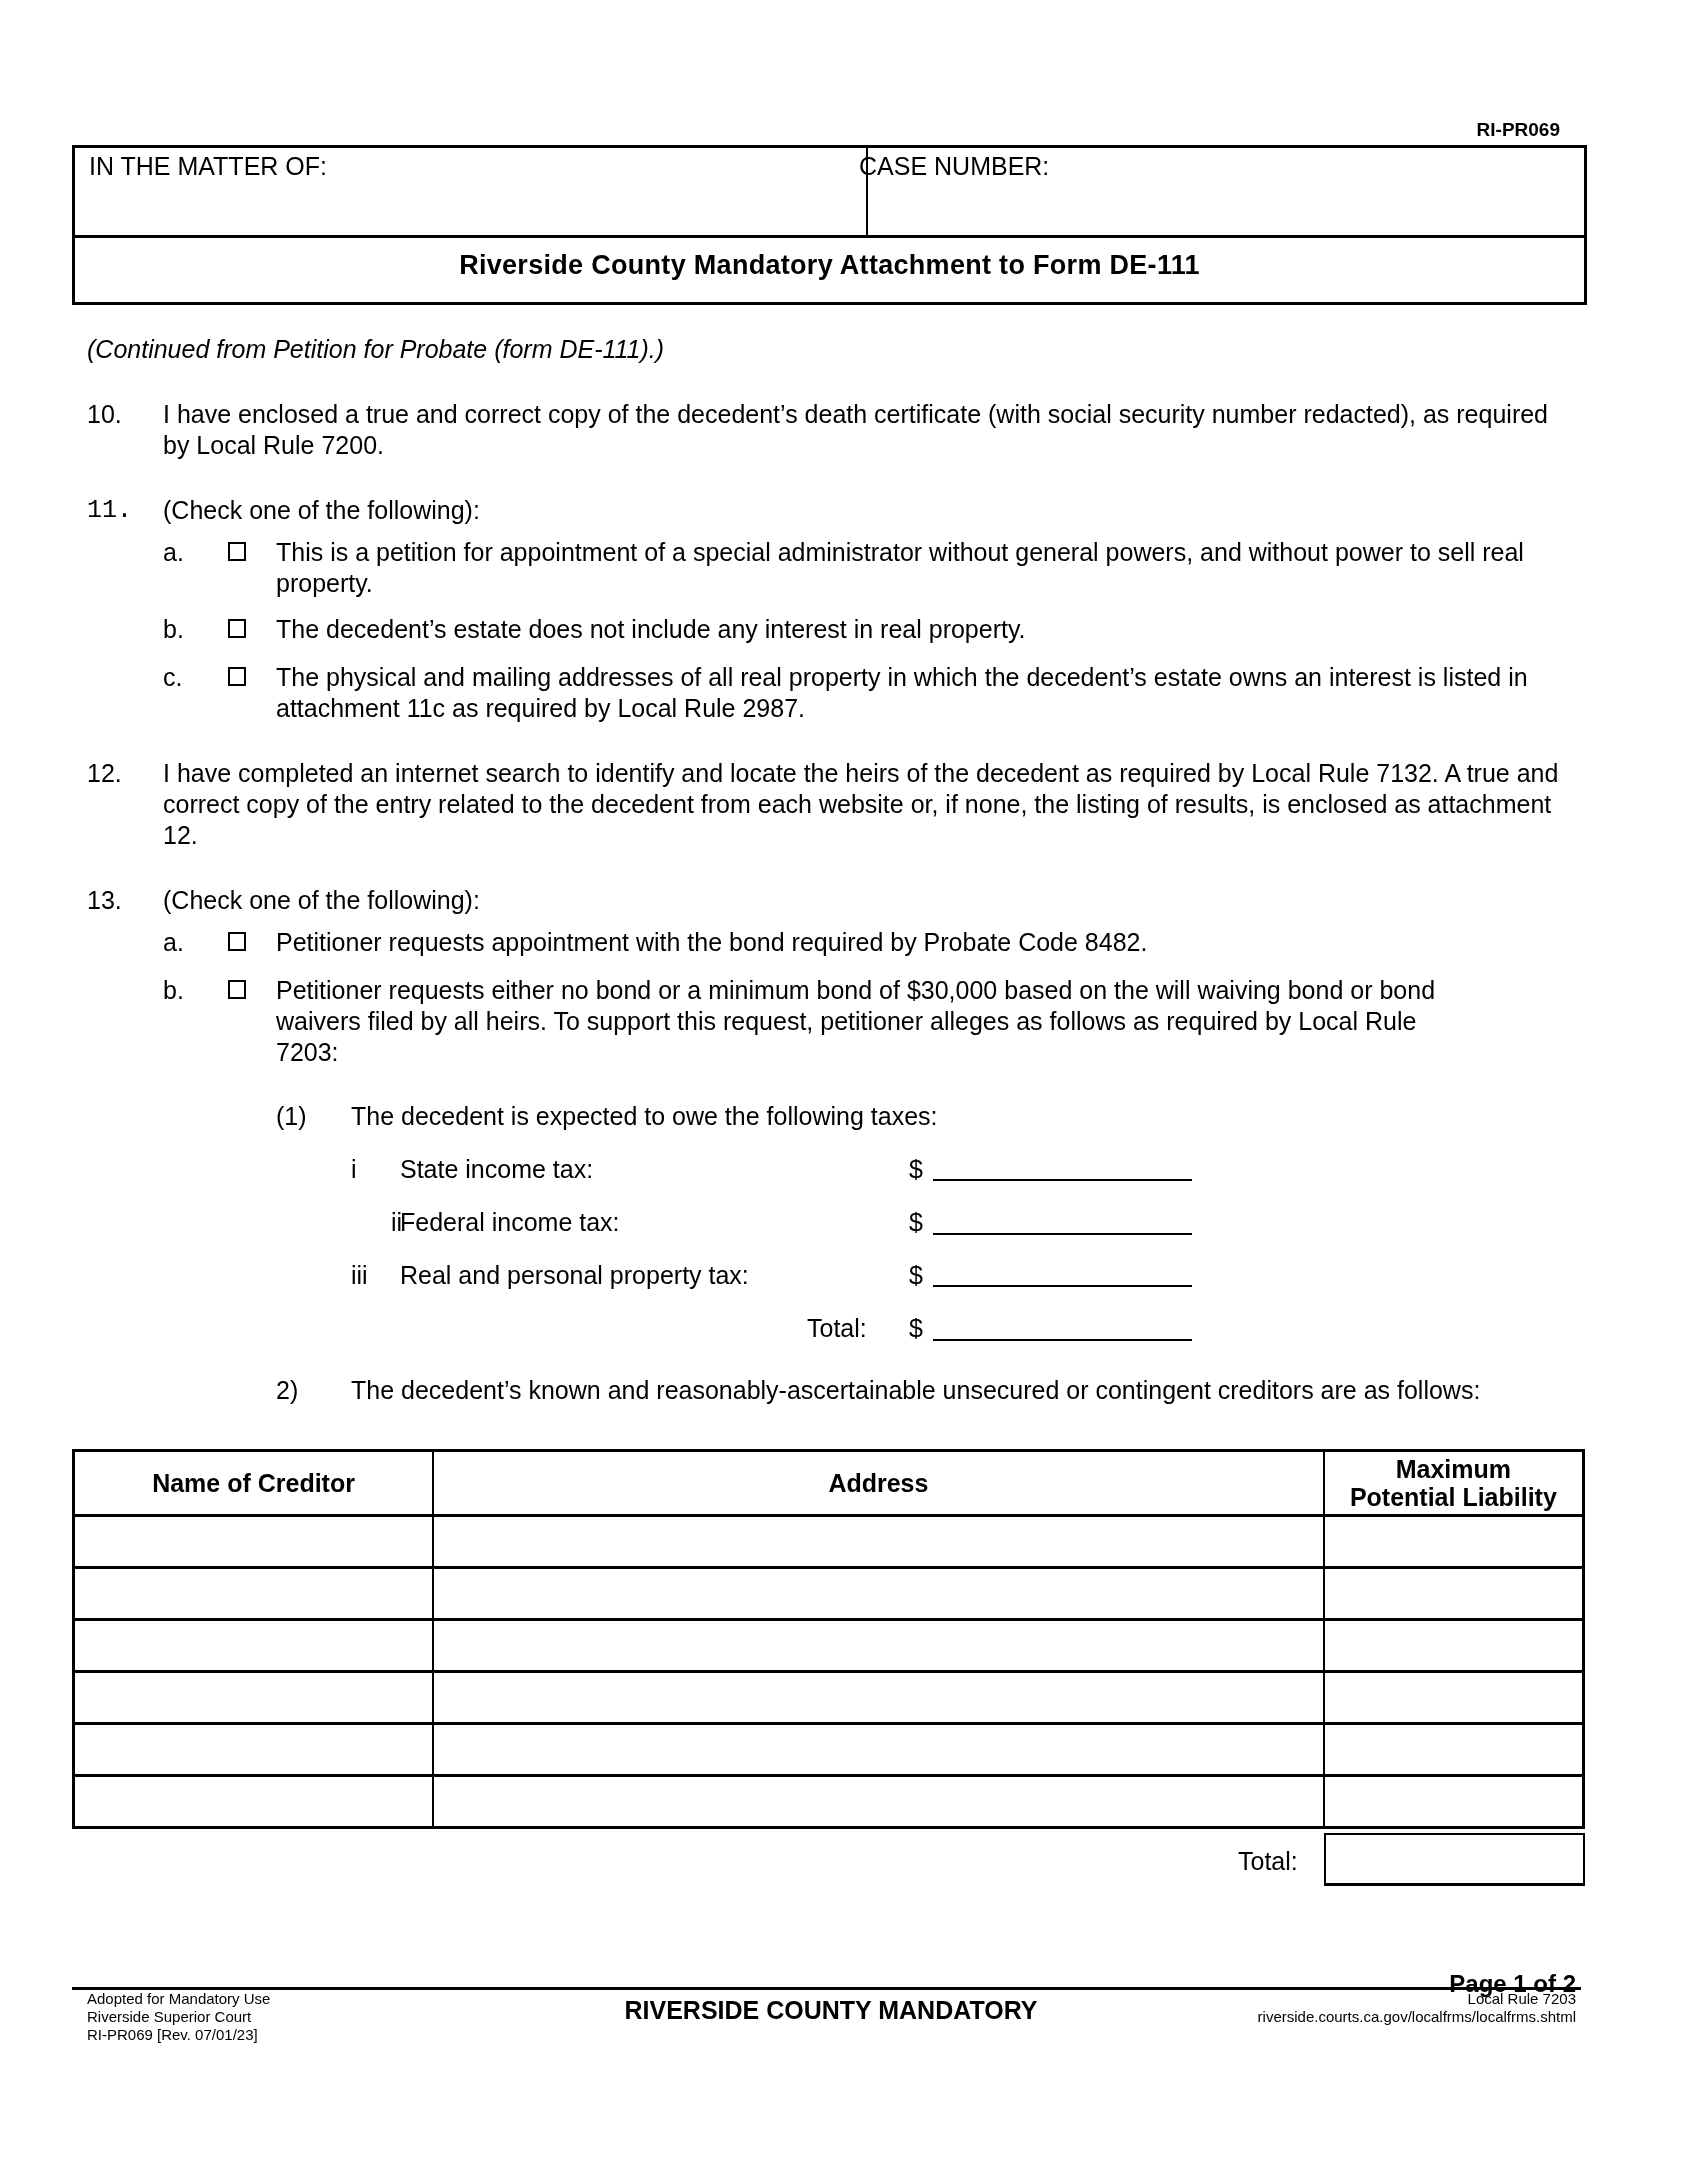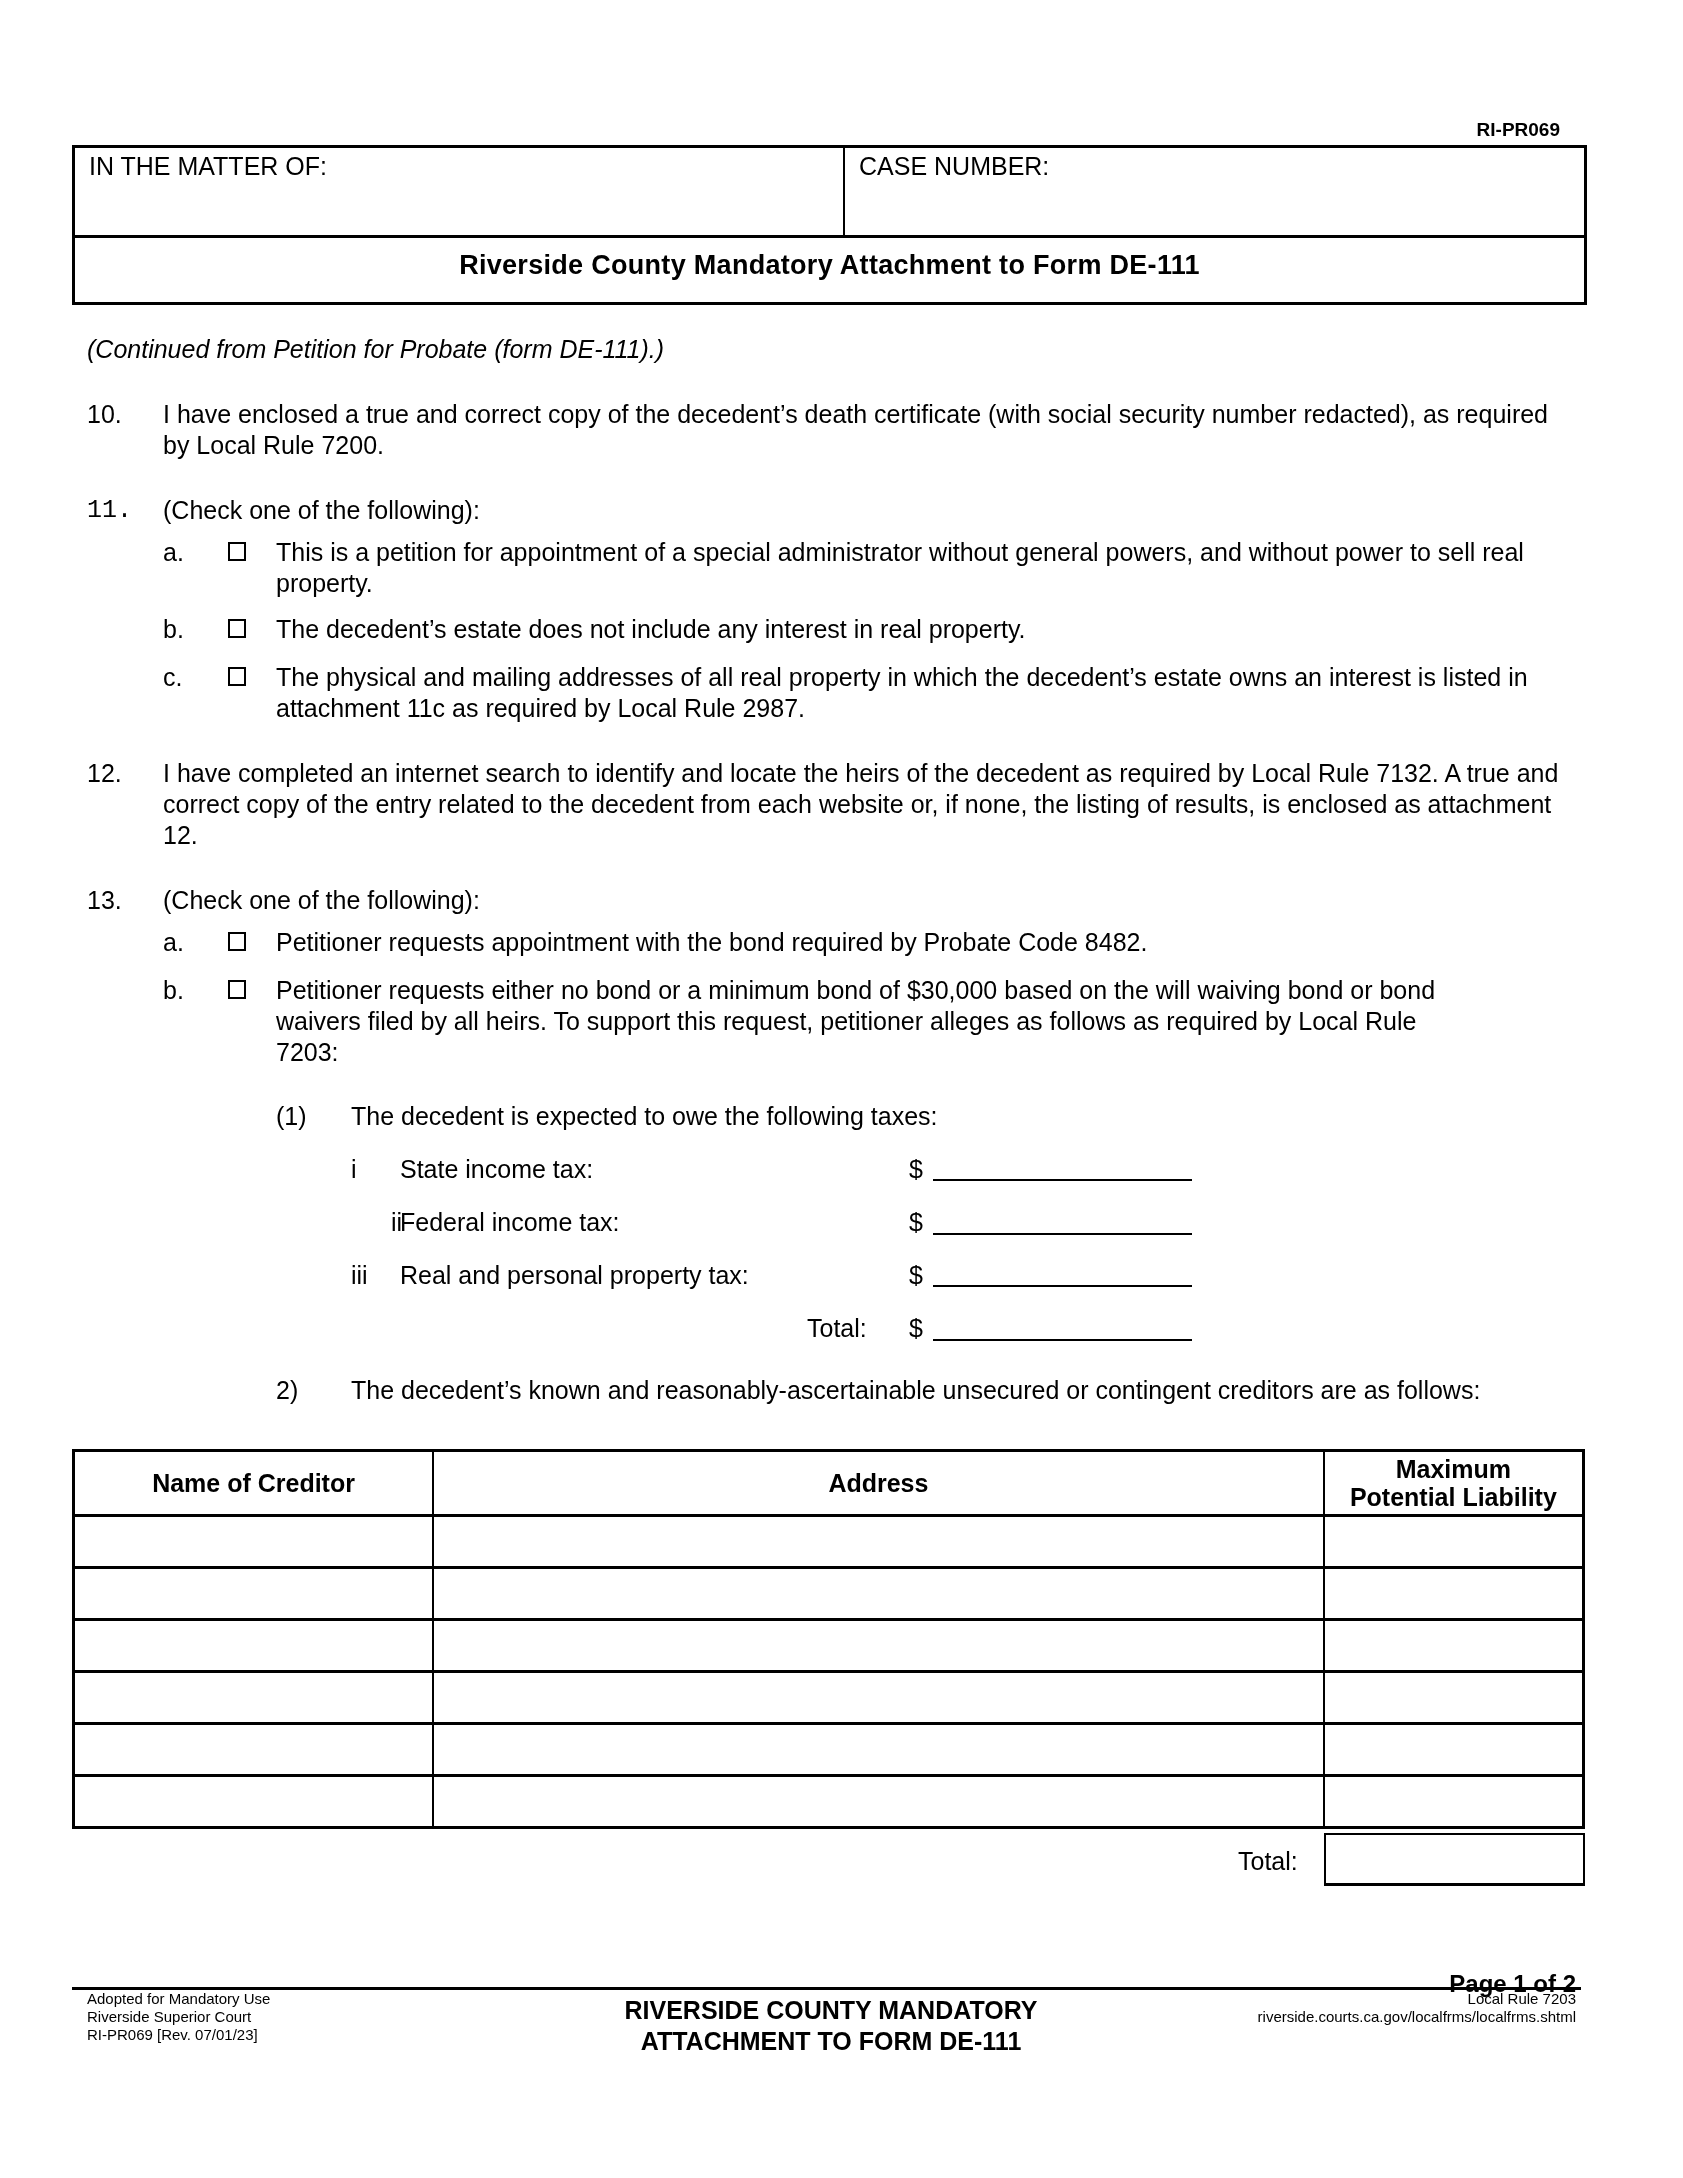--- a/index.html
+++ b/index.html
@@ -8,21 +8,21 @@
       font-family: "Liberation Sans", "DejaVu Sans", sans-serif; color: #000;
     }
     .abs { position: absolute; }
     .form-id { right: 123px; top: 119px; font-size: 19px; font-weight: bold; }
 
     .header-box {
       left: 72px; top: 145px; width: 1509px; height: 154px;
       border: 3px solid #000; box-sizing: content-box;
     }
     .hb-row1 { position: absolute; left: 0; top: 0; width: 100%; height: 87px; border-bottom: 3px solid #000; }
-    .hb-cell-left { position: absolute; left: 0; top: 0; width: 768px; height: 87px; border-right: 2px solid #000; }
+    .hb-cell-left { position: absolute; left: 0; top: 0; width: 768px; height: 87px; border-right: 2px solid #000; padding-left: 23px; }
     .hb-cell-right { position: absolute; left: 770px; top: 0; right: 0; height: 91px; }
     .hb-label { position: absolute; left: 14px; top: 4px; font-size: 25px; }
     .hb-title { position: absolute; left: 0; right: 0; top: 102px; text-align: center; font-size: 27px; font-weight: bold; letter-spacing: 0.3px; }
 
     .body-text { font-size: 25px; line-height: 31px; }
     .italic { font-style: italic; }
     .num { position: absolute; text-align: center; }
     .para { position: absolute; }
     .checkbox {
       position: absolute; width: 18px; height: 19px; border: 2px solid #000; box-sizing: border-box; background: #fff;
@@ -179,19 +179,18 @@
 
 <div class="footer-page">Page 1 of 2</div>
 <div class="footer-line"></div>
 <div class="footer-left">
   <div>Adopted for Mandatory Use</div>
   <div>Riverside Superior Court</div>
   <div>RI-PR069 [Rev. 07/01/23]</div>
 </div>
 <div class="footer-center">
   <div>RIVERSIDE COUNTY MANDATORY</div>
-  <div>ATTACHMENT TO FORM DE-111</div>
 </div>
 <div class="footer-right">
   <div>Local Rule 7203</div>
   <div>riverside.courts.ca.gov/localfrms/localfrms.shtml</div>
 </div>
 
 
 </body></html>

